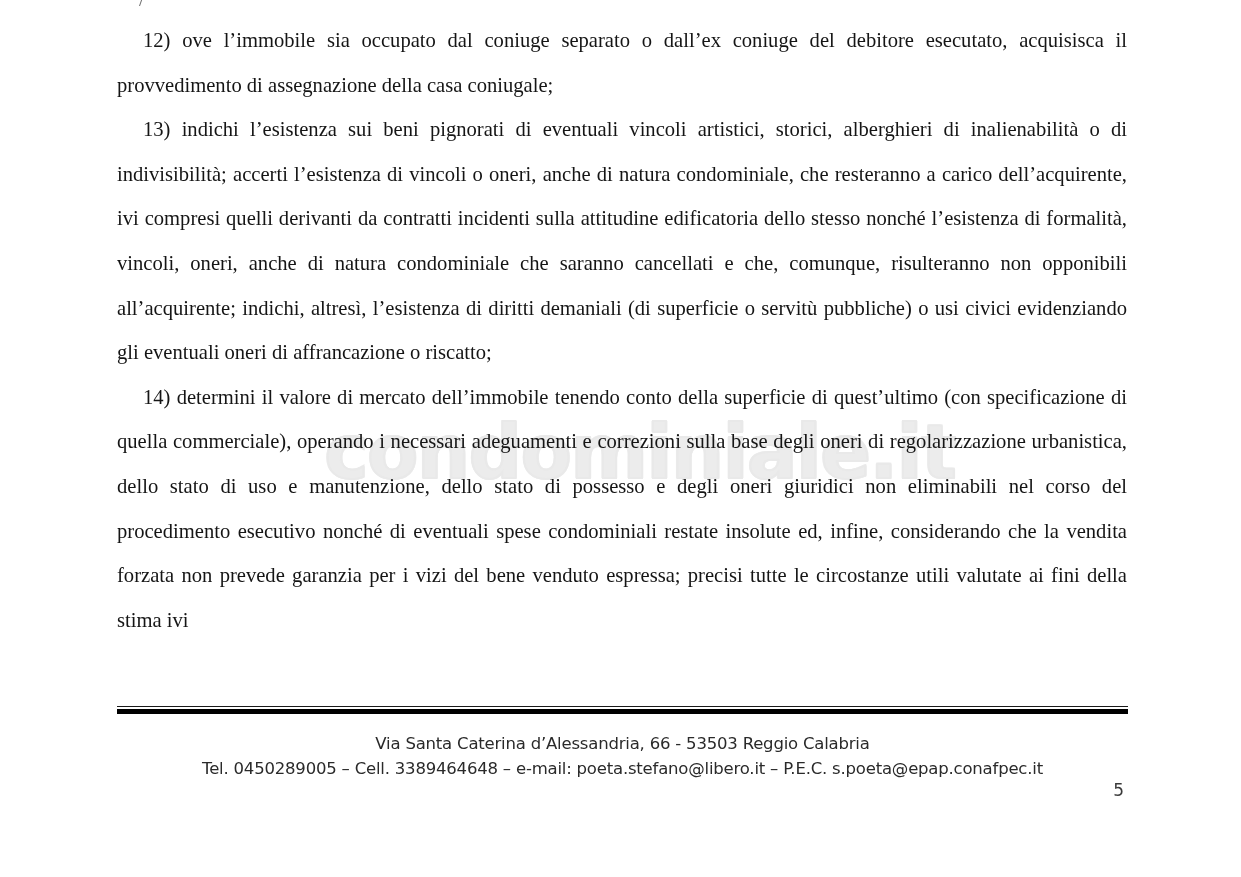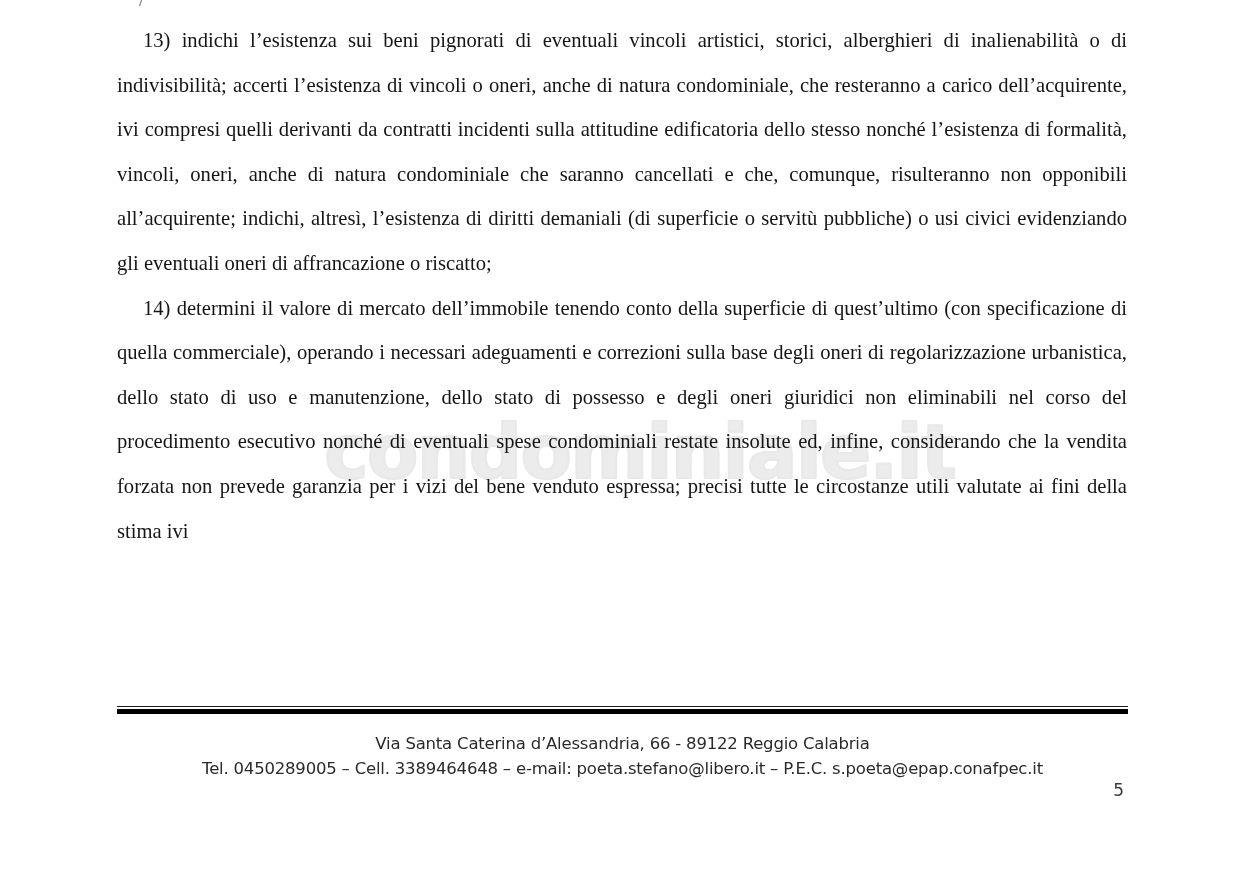--- a/index.html
+++ b/index.html
@@ -143,30 +143,31 @@
 
 <div class="page">
 
   <div class="watermark">
     <span class="watermark-text">condominiale.it</span>
   </div>
 
   <div class="top-stub">/</div>
 
   <div class="content">
+    <p class="para">12) ove l’immobile sia occupato dal coniuge separato o dall’ex coniuge del debitore esecutato, acquisisca il provvedimento di assegnazione della casa coniugale;</p>
     <p class="para">13) indichi l’esistenza sui beni pignorati di eventuali vincoli artistici, storici, alberghieri di inalienabilità o di indivisibilità; accerti l’esistenza di vincoli o oneri, anche di natura condominiale, che resteranno a carico dell’acquirente, ivi compresi quelli derivanti da contratti incidenti sulla attitudine edificatoria dello stesso nonché l’esistenza di formalità, vincoli, oneri, anche di natura condominiale che saranno cancellati e che, comunque, risulteranno non opponibili all’acquirente; indichi, altresì, l’esistenza di diritti demaniali (di superficie o servitù pubbliche) o usi civici evidenziando gli eventuali oneri di affrancazione o riscatto;</p>
     <p class="para">14) determini il valore di mercato dell’immobile tenendo conto della superficie di quest’ultimo (con specificazione di quella commerciale), operando i necessari adeguamenti e correzioni sulla base degli oneri di regolarizzazione urbanistica, dello stato di uso e manutenzione, dello stato di possesso e degli oneri giuridici non eliminabili nel corso del procedimento esecutivo nonché di eventuali spese condominiali restate insolute ed, infine, considerando che la vendita forzata non prevede garanzia per i vizi del bene venduto espressa; precisi tutte le circostanze utili valutate ai fini della stima ivi</p>
   </div>
 
   <div class="footer-rules">
     <div class="rule-thin"></div>
     <div class="rule-gap"></div>
     <div class="rule-thick"></div>
   </div>
 
   <div class="footer-text">
-    <span class="footer-line">Via Santa Caterina d’Alessandria, 66 - 89122 Reggio Calabria</span>
+    <span class="footer-line">Via Santa Caterina d’Alessandria, 66 - 53503 Reggio Calabria</span>
     <span class="footer-line">Tel. 0450289005 – Cell. 3389464648 – e-mail: poeta.stefano@libero.it – P.E.C. s.poeta@epap.conafpec.it</span>
   </div>
 
   <div class="page-number">5</div>
 
 </div>
 
 </body></html>

